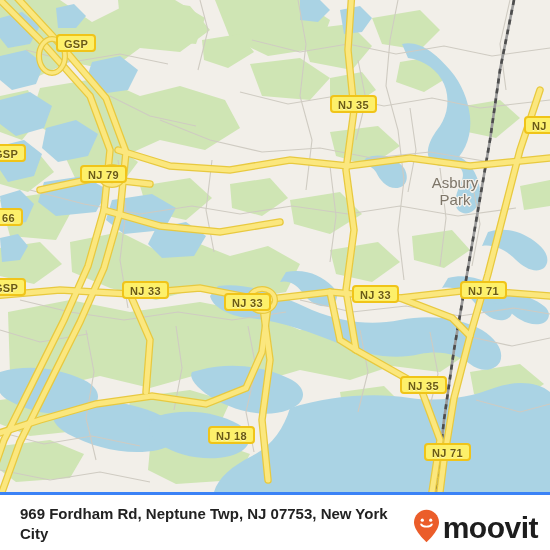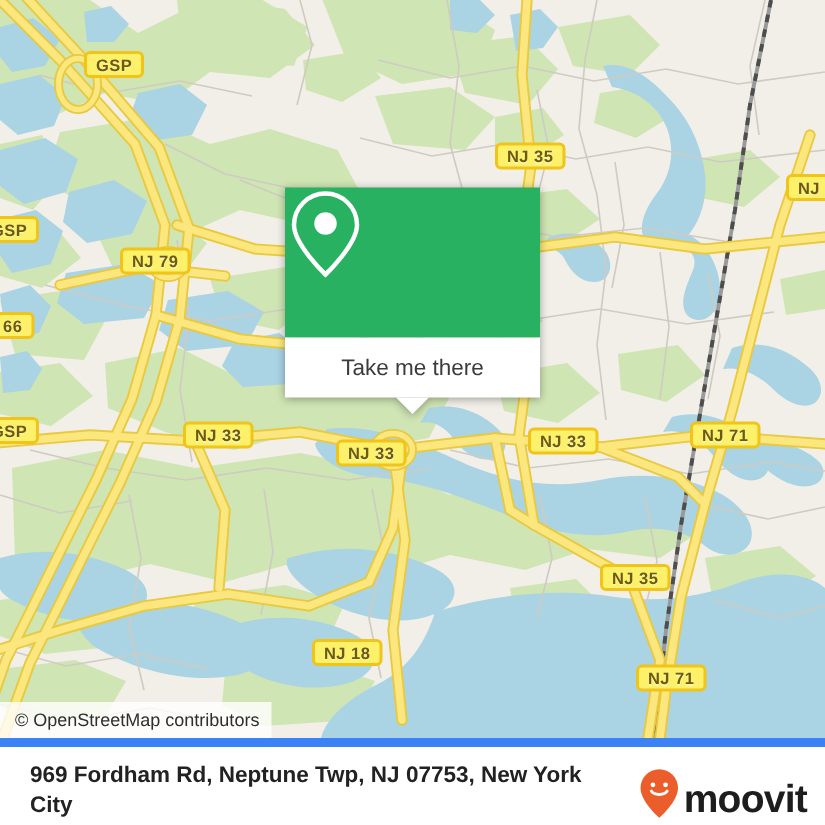--- a/index.html
+++ b/index.html
@@ -79,35 +79,35 @@
     line-height:14px;
     padding:5px 8px 5px 10px;
     white-space:nowrap;
   }
 
   
   #footer{
     position:absolute;left:0;top:492px;width:550px;height:58px;
     background:#ffffff;
     box-sizing:border-box;
-    border-top:6px solid #3b82f6;
+    border-top:3px solid #3b82f6;
   }
   #footer-address{
     position:absolute;left:20px;top:9px;width:395px;
     color:#222222;
     font-size:15px;
     font-weight:bold;
     line-height:20px;
   }
   #footer-logo{
     position:absolute;right:12px;top:14px;
     display:flex;align-items:center;gap:3px;
   }
   #moovit-word{
-    color:#1d1d1d;font-size:26px;font-weight:bold;letter-spacing:-.5px;line-height:26px;
+    color:#1d1d1d;font-size:30px;font-weight:bold;letter-spacing:-.5px;line-height:26px;
   }
 </style>
 </head>
 <body>
 
 <div id="app">
 
   <div id="map">
 
     <svg width="550" height="492" viewBox="0 0 550 492">
@@ -266,50 +266,39 @@
         <ellipse cx="262" cy="300" rx="13" ry="11"></ellipse>
         <ellipse cx="112" cy="176" rx="11" ry="9"></ellipse>
       </g>
       <g fill="none" stroke="#fbe77e" stroke-width="3.6">
         <ellipse cx="52" cy="56" rx="13" ry="17"></ellipse>
         <ellipse cx="262" cy="300" rx="13" ry="11"></ellipse>
         <ellipse cx="112" cy="176" rx="11" ry="9"></ellipse>
       </g>
     </svg>
 
+    <div class="city-label" style="left:405px;top:174px;width:100px;">Asbury
+Park</div>
 
     <div class="shield" style="left:56px;top:34px;">GSP</div>
     <div class="shield" style="left:-14px;top:144px;">GSP</div>
     <div class="shield" style="left:80px;top:165px;">NJ 79</div>
     <div class="shield" style="left:-6px;top:208px;">66</div>
     <div class="shield" style="left:-14px;top:278px;">GSP</div>
     <div class="shield" style="left:122px;top:281px;">NJ 33</div>
     <div class="shield" style="left:224px;top:293px;">NJ 33</div>
     <div class="shield" style="left:352px;top:285px;">NJ 33</div>
     <div class="shield" style="left:330px;top:95px;">NJ 35</div>
     <div class="shield" style="left:524px;top:116px;">NJ 71</div>
     <div class="shield" style="left:460px;top:281px;">NJ 71</div>
     <div class="shield" style="left:400px;top:376px;">NJ 35</div>
     <div class="shield" style="left:208px;top:402px;margin-top:24px;">NJ 18</div>
     <div class="shield" style="left:424px;top:443px;">NJ 71</div>
 
-    <div id="popup">
-      <div id="popup-head">
-        <span>
-          <svg width="54" height="62" viewBox="0 0 54 62" aria-hidden="true">
-            <path d="M27 4 C15.4 4 6 13.4 6 25 C6 38 27 58 27 58 C27 58 48 38 48 25 C48 13.4 38.6 4 27 4 Z" fill="none" stroke="#ffffff" stroke-width="3"></path>
-            <circle cx="27" cy="24" r="7.5" fill="#ffffff"></circle>
-          </svg>
-        </span>
-      </div>
-      <div id="popup-body">Take me there</div>
-      <div id="popup-tail"></div>
-    </div>
-
-    <div id="attribution">© OpenStreetMap contributors</div>
+
   </div>
 
   <div id="footer">
     <div id="footer-address">969 Fordham Rd, Neptune Twp, NJ 07753, New York City</div>
 
     <div id="footer-logo">
       <span>
         <svg width="27" height="34" viewBox="0 0 27 34" aria-hidden="true">
           <path d="M13.5 0.8 C6.6 0.8 1 6.4 1 13.3 C1 22.3 13.5 33.2 13.5 33.2 C13.5 33.2 26 22.3 26 13.3 C26 6.4 20.4 0.8 13.5 0.8 Z" fill="#eb5d2a"></path>
           <circle cx="9.3" cy="11.2" r="1.6" fill="#ffffff"></circle>

